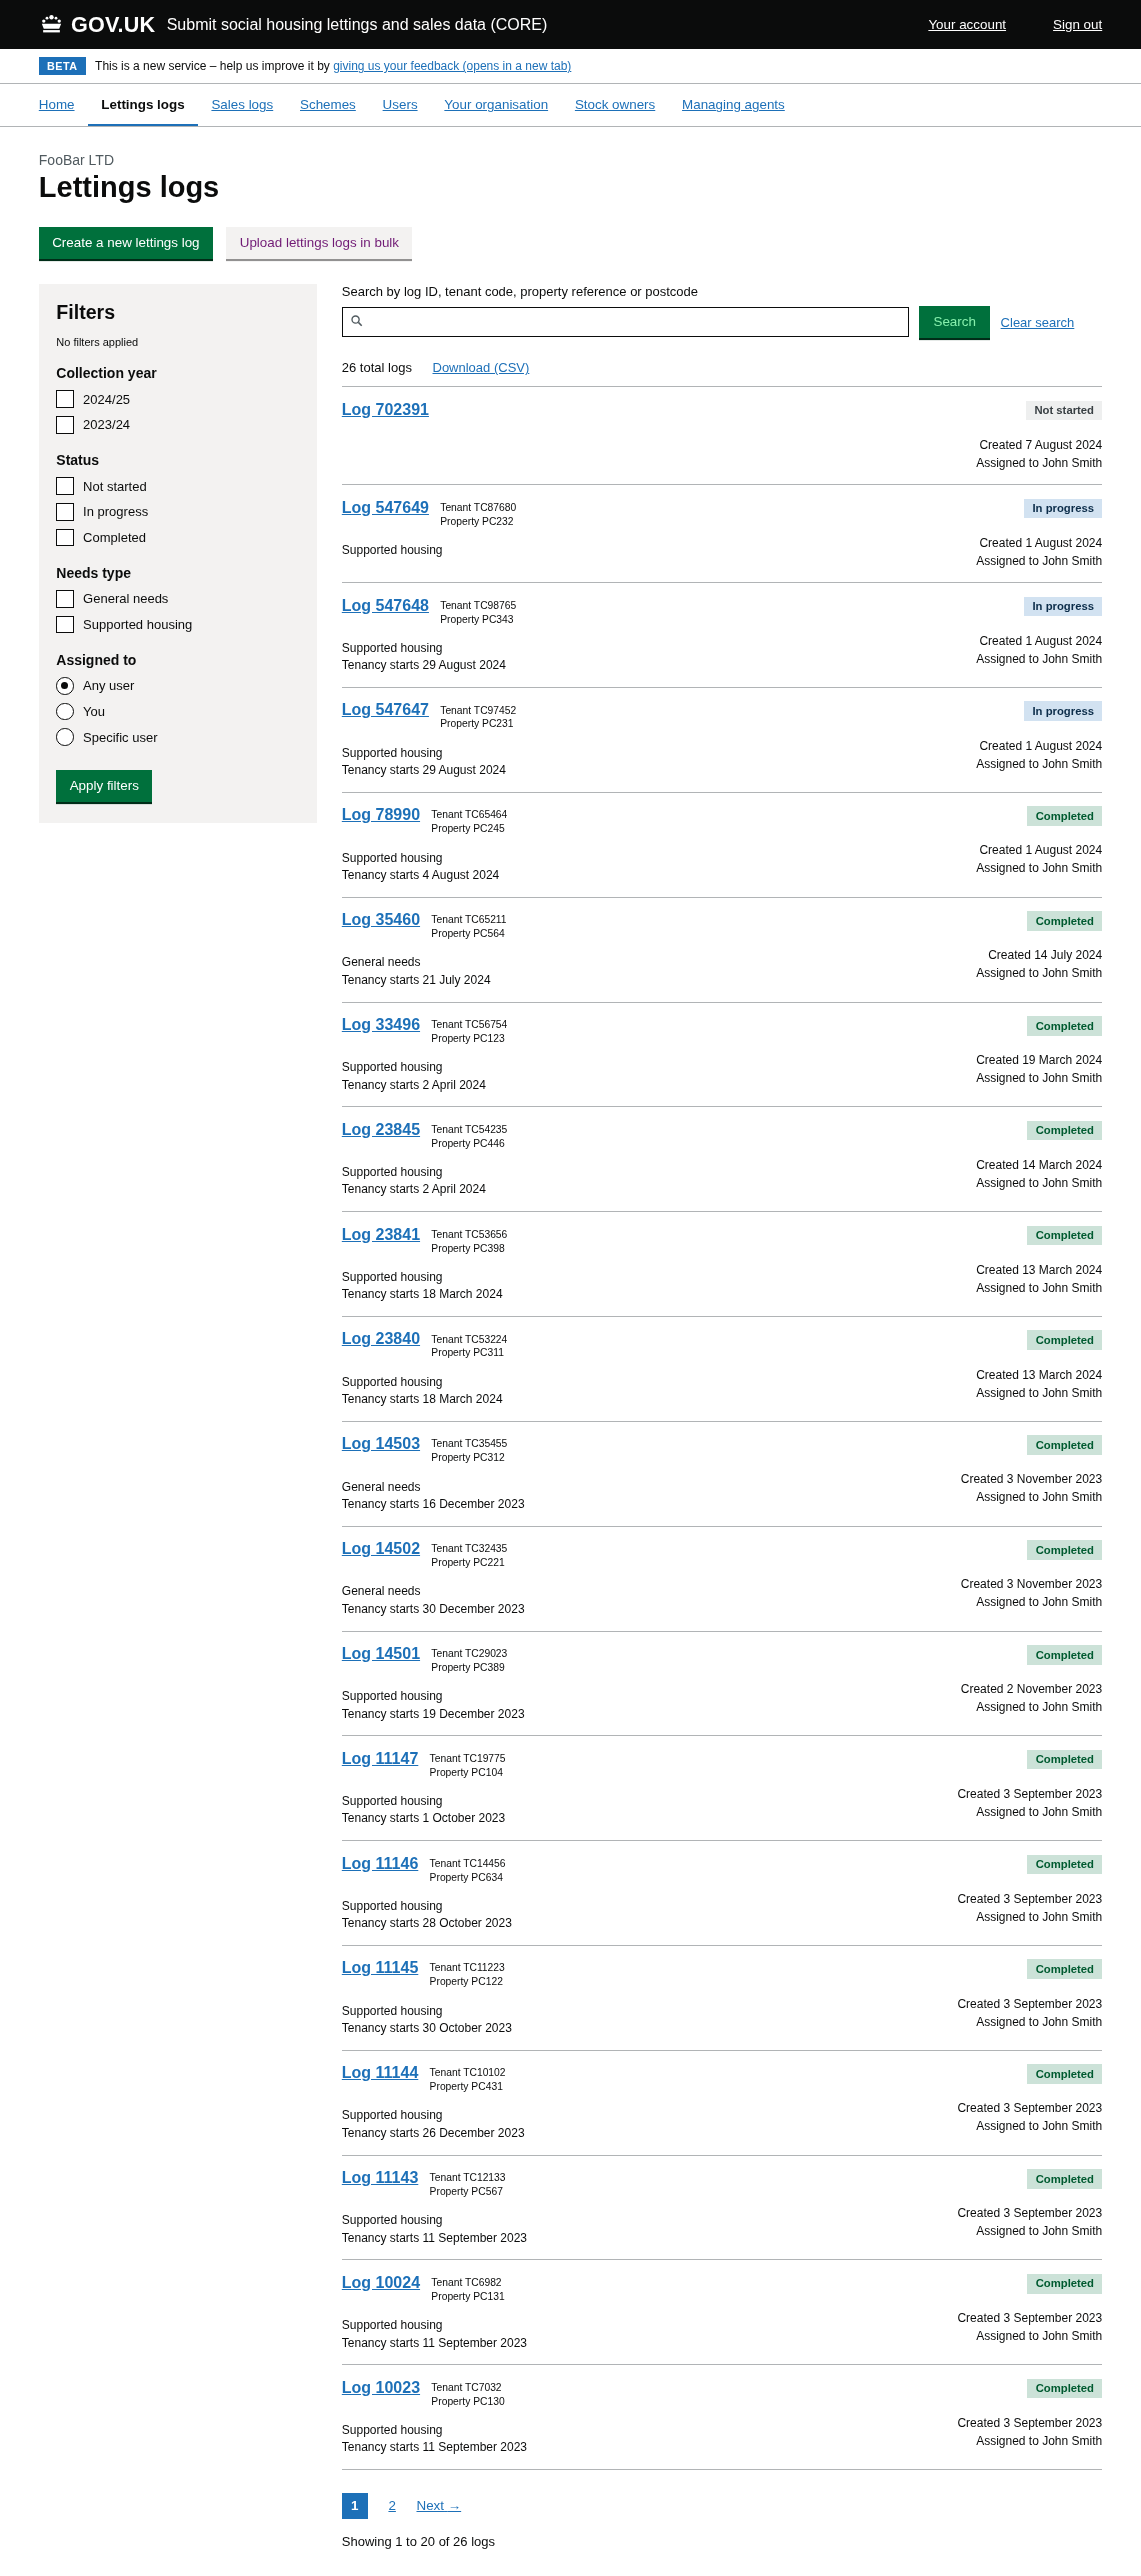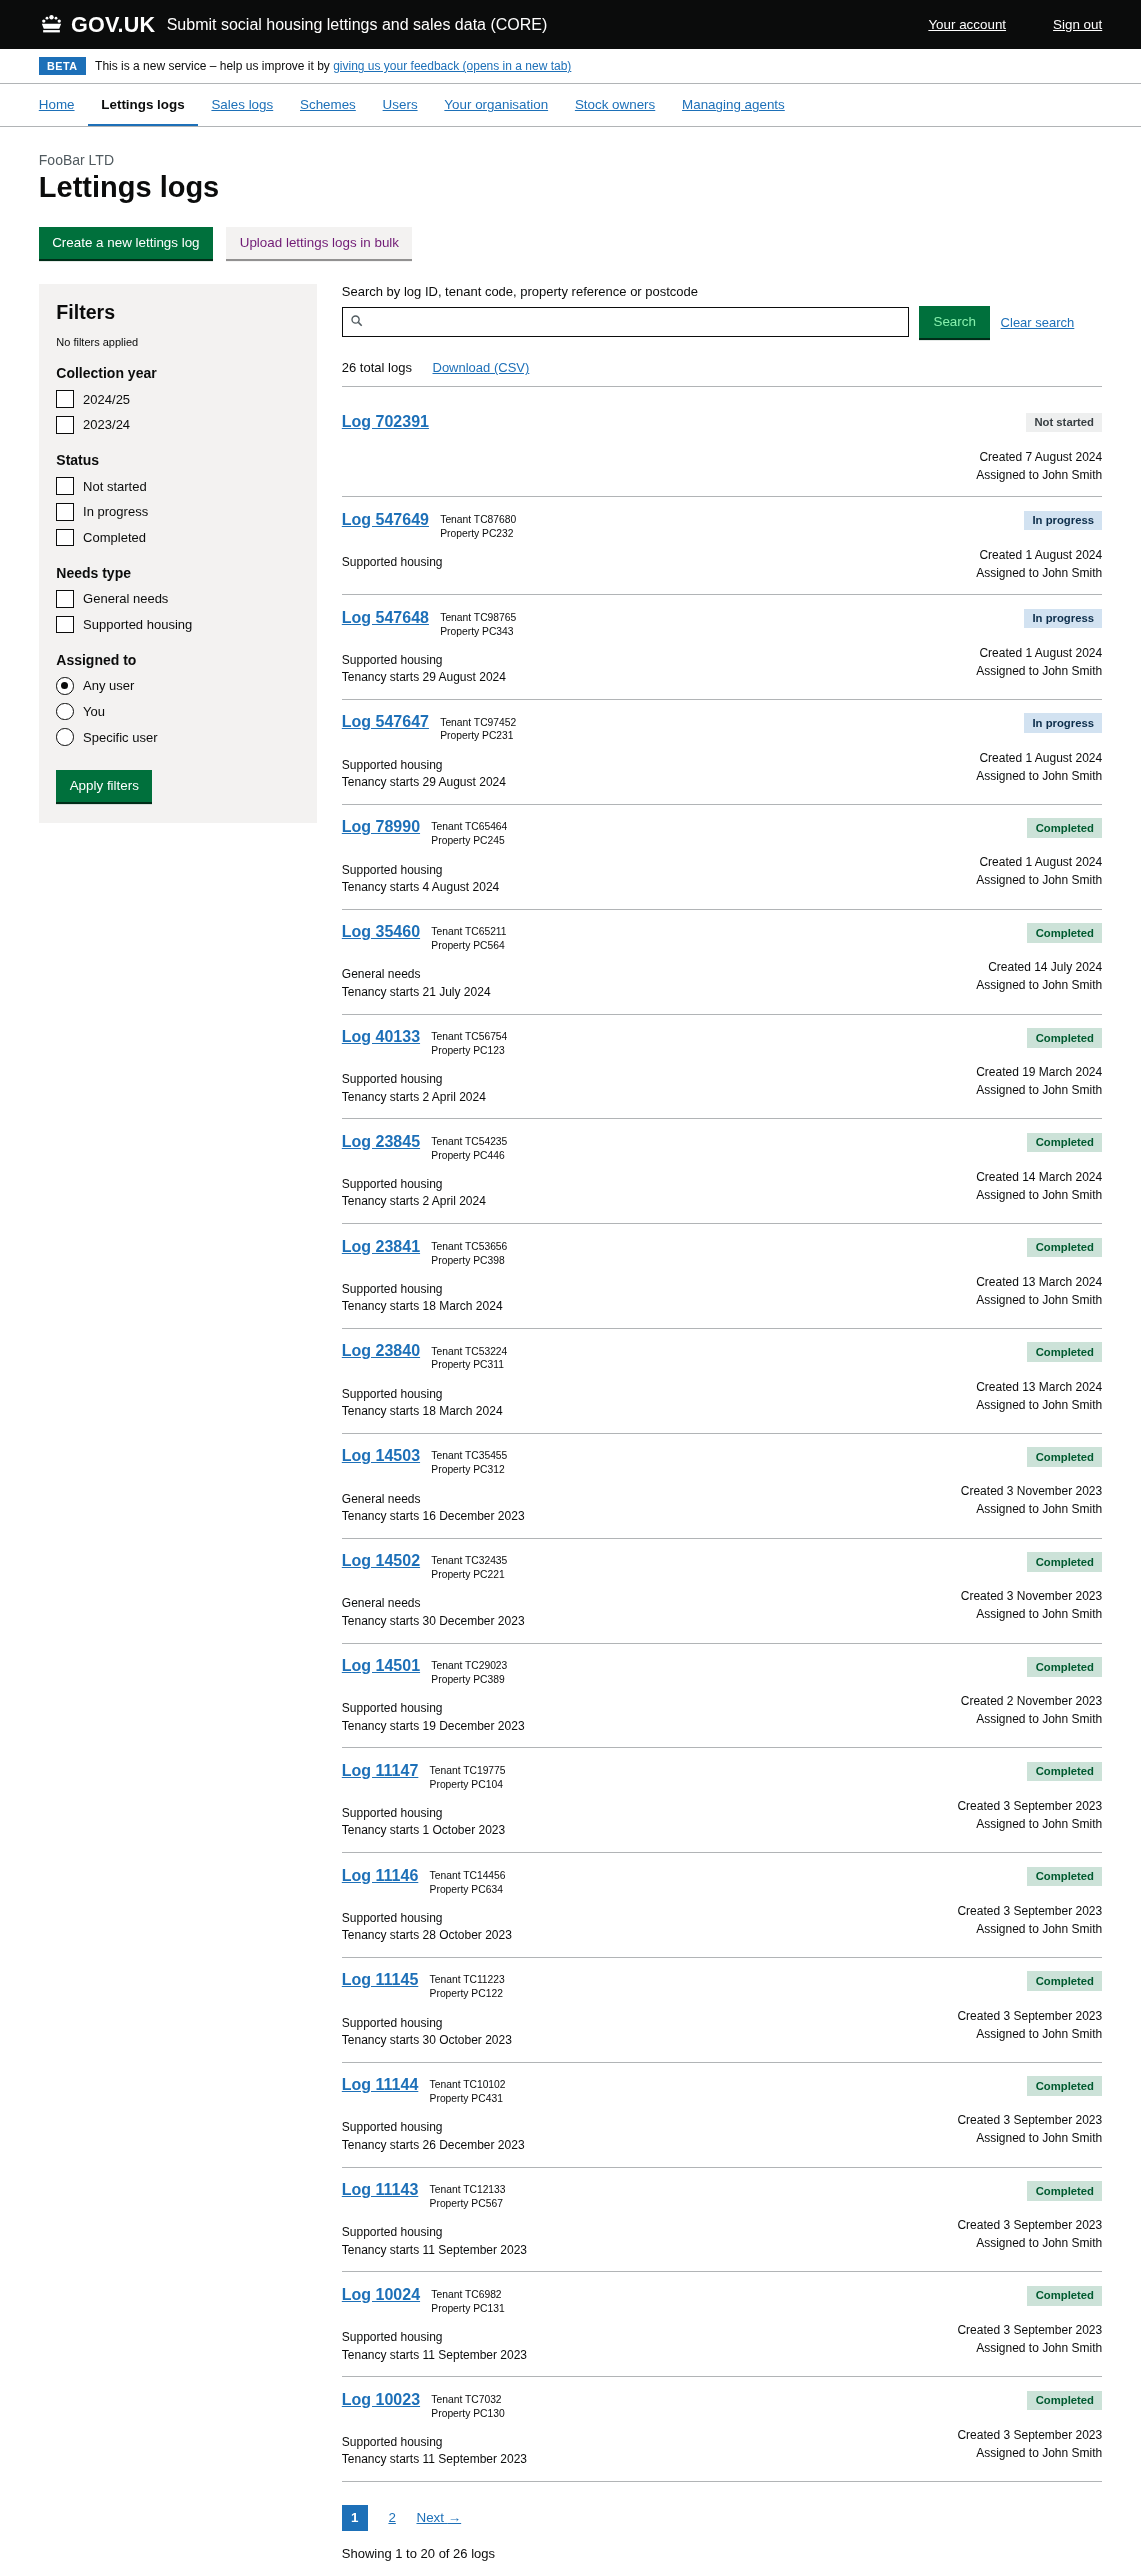--- a/index.html
+++ b/index.html
@@ -241,21 +241,21 @@
   }
   .clear-search { font-size: 13px; color: #1d70b8; text-decoration: underline; }
 
   .total-row {
     display: flex;
     align-items: baseline;
     gap: 20.6px;
     font-size: 13px;
     padding-bottom: 11.3px;
     border-bottom: 0.5px solid #b1b4b6;
-    margin-bottom: 12px;
+    margin-bottom: 0;
   }
   .total-row a { color: #1d70b8; text-decoration: underline; }
 
   
   .log-row {
     border-bottom: 0.5px solid #b1b4b6;
     padding: 13.4px 0 12.4px;
     display: flex;
     position: relative;
     min-height: 88px;
@@ -608,21 +608,21 @@
               <div class="log-dates">
                 <div>Created 14 July 2024</div>
                 <div>Assigned to John Smith</div>
               </div>
             </div>
           </div>
 
           <div class="log-row">
             <div class="log-left">
               <div class="log-id-line">
-                <a href="#" class="log-id">Log 40133</a>
+                <a href="#" class="log-id">Log 33496</a>
                 <div class="log-meta">
                   <div>Tenant TC56754</div>
                   <div>Property PC123</div>
                 </div>
               </div>
               <div class="log-sub">
                 <div>Supported housing</div>
                 <div>Tenancy starts 2 April 2024</div>
               </div>
             </div>

